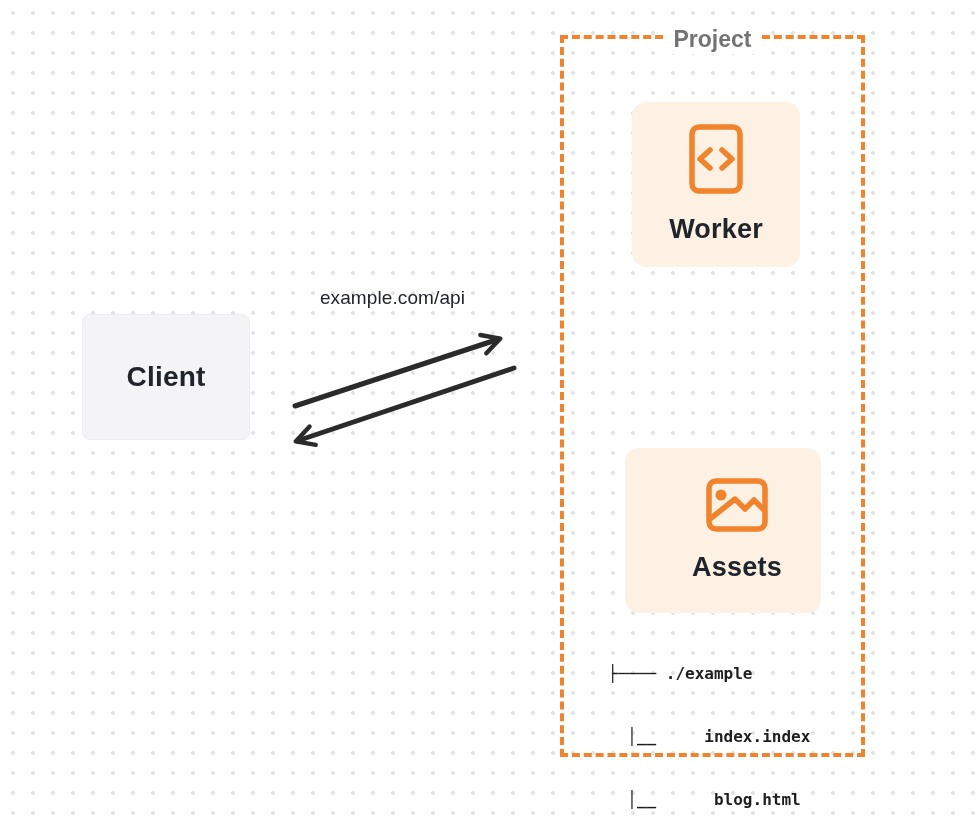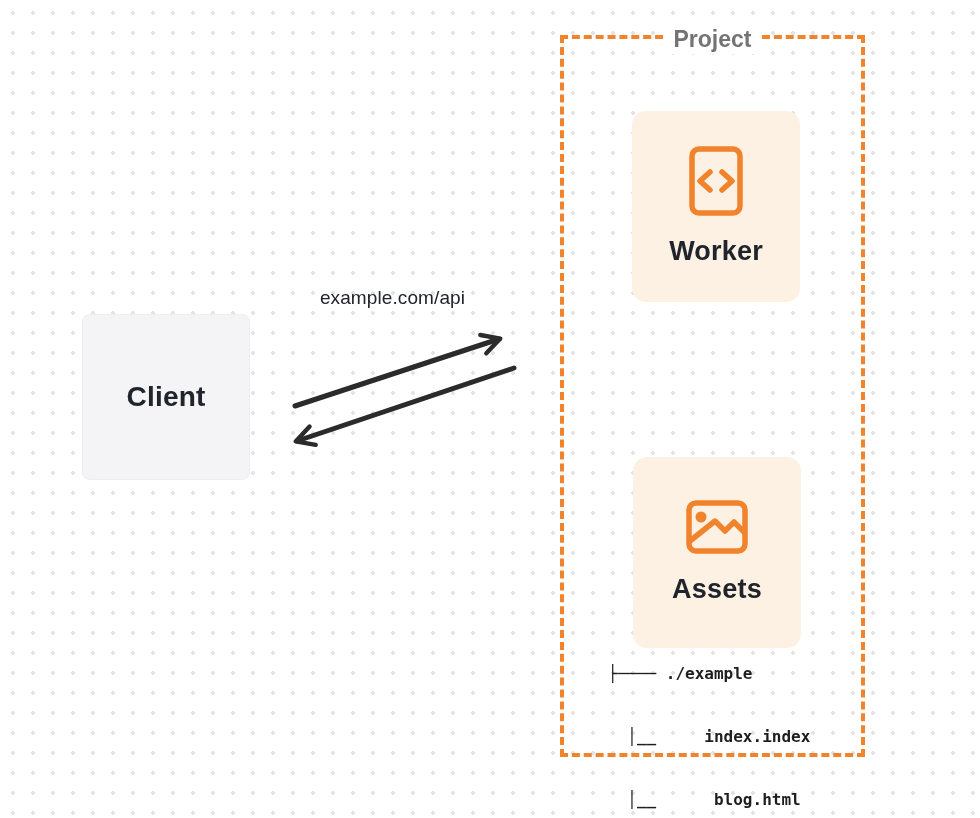--- a/index.html
+++ b/index.html
@@ -18,21 +18,21 @@
 
   .arrows-svg {
     position: absolute;
     left: 0; top: 0;
     pointer-events: none;
   }
 
   .client-node {
     position: absolute;
     left: 82px; top: 314px;
-    width: 168px; height: 166px;
+    width: 168px; height: 126px;
     background: #f4f4f6;
     border: 1px solid #eeeef1;
     border-radius: 8px;
     box-sizing: border-box;
     display: flex; align-items: center; justify-content: center;
   }
 
   .big-label {
     font-size: 28px;
     font-weight: 700;
@@ -67,30 +67,29 @@
     padding: 0 8px;
     height: 30px; line-height: 30px;
     font-size: 23px;
     font-weight: 700;
     color: #737373;
     white-space: nowrap;
   }
 
   .card {
     position: absolute;
-    width: 168px; height: 191px;
+    width: 168px; height: 165px;
     background: #fcf1e2;
     border-radius: 14px;
     display: flex; flex-direction: column;
     align-items: center; justify-content: center;
     gap: 20px;
-    margin-top: 9px;
   }
   .card-worker { left: 68px; top: 63px; }
-  .card-assets { left: 69px; top: 409px; }
+  .card-assets { left: 61px; top: 409px; padding-left: 28px; }
 
   .card-label {
     font-size: 27px;
     font-weight: 700;
     color: #20242c;
     letter-spacing: 0.2px;
   }
 
   .file-tree {
     position: absolute;

